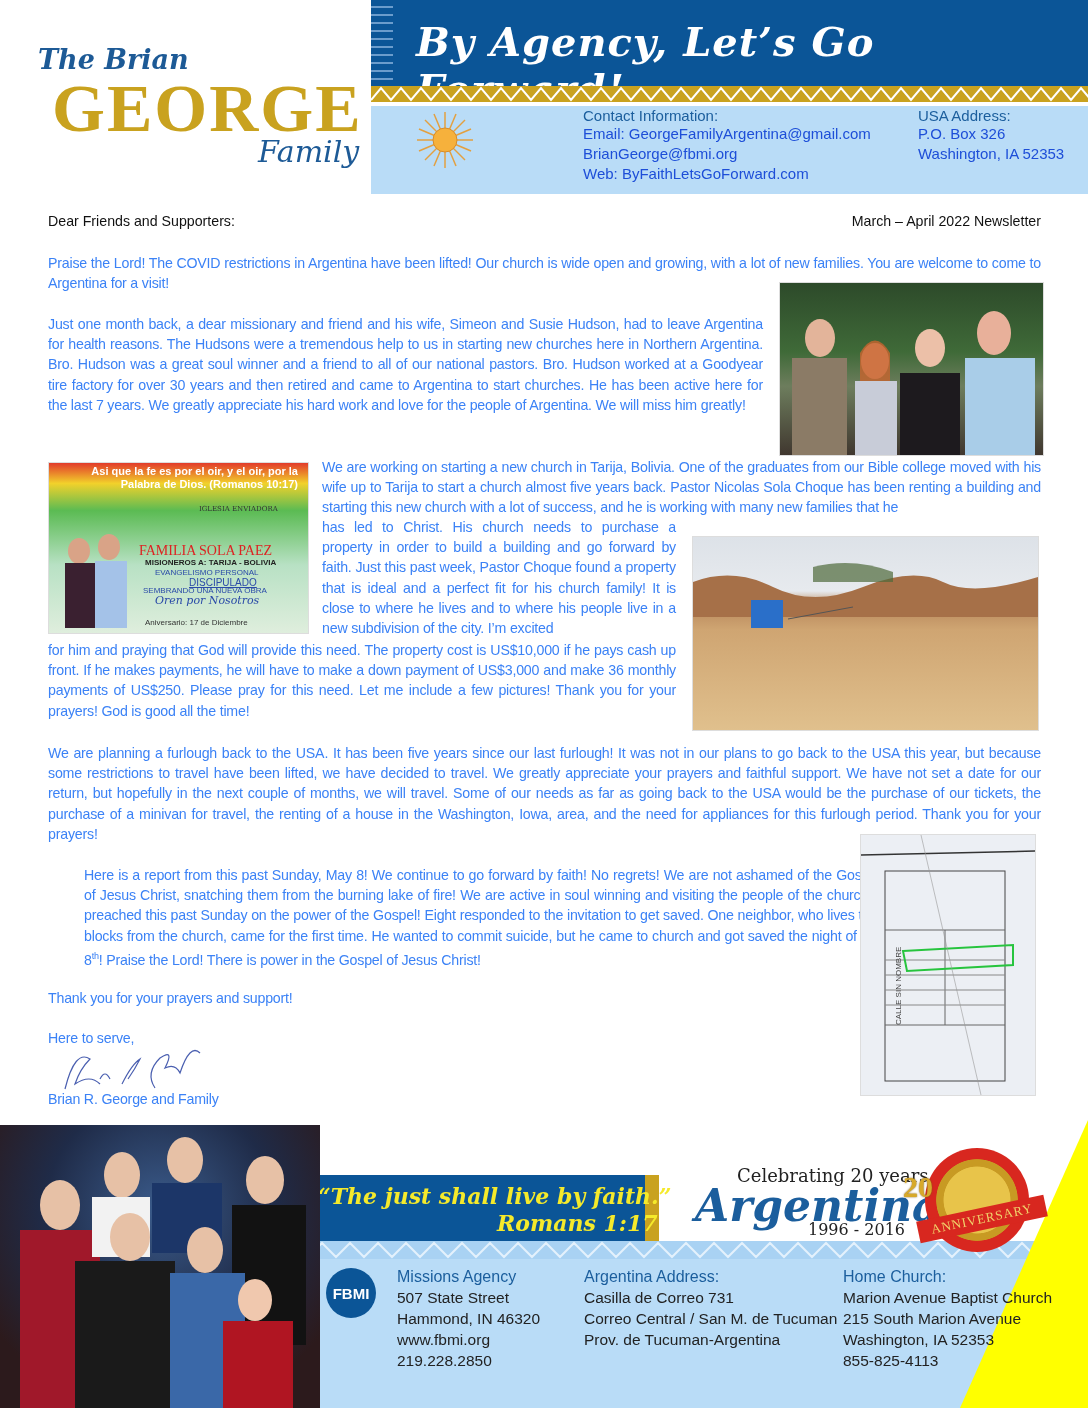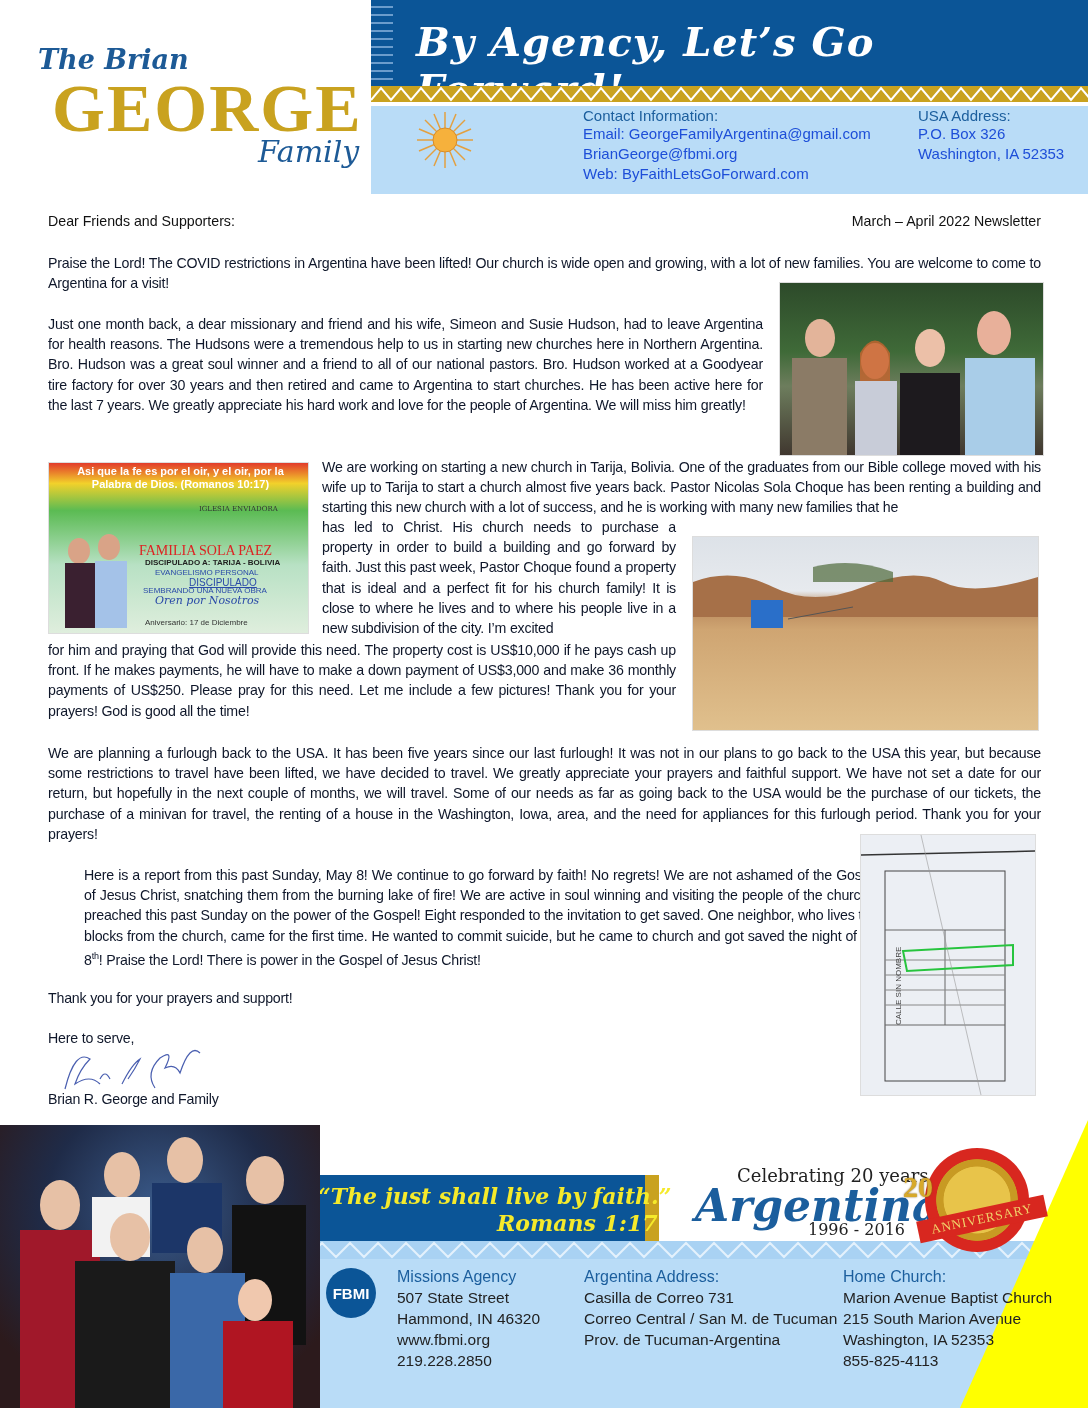--- a/index.html
+++ b/index.html
@@ -14,21 +14,21 @@
   .banner-left-strip{left:371px;top:0;width:22px;height:86px;background:repeating-linear-gradient(180deg,#0b5597 0 6px,#6b9ccc 6px 8px);}
   .banner-title{left:416px;top:18px;font-family:"DejaVu Serif",serif;font-style:italic;font-weight:bold;font-size:40px;color:#fff;letter-spacing:1px;}
   .banner-zigzag{left:371px;top:86px;width:717px;height:16px;background:#c9a21f;overflow:hidden;}
   .banner-light{left:371px;top:106px;width:717px;height:88px;background:#b9dcf7;}
   .sun{left:415px;top:110px;width:60px;height:60px;}
   .contact-head{font-family:"Liberation Sans",sans-serif;font-size:15px;color:#1b5e9d;}
   .contact-line{font-size:15px;color:#1d4ed8;line-height:20px;}
   .contact-col1{left:583px;top:107px;}
   .contact-col2{left:918px;top:107px;}
   
-  .body{font-size:14.2px;line-height:20.2px;color:#0f172a;text-align:justify;letter-spacing:-0.2px;}
+  .body{font-size:14.2px;line-height:20.2px;color:#3b82f6;text-align:justify;letter-spacing:-0.2px;}
   .salutation{left:48px;top:213px;font-size:14.2px;}
   .date{right:47px;top:213px;font-size:14.2px;}
   .p1{left:48px;top:253px;width:993px;}
   .p2{left:48px;top:314px;width:715px;}
   .p3a{left:322px;top:457px;width:719px;}
   .p3b{left:322px;top:517px;width:354px;}
   .p3c{left:48px;top:640px;width:628px;}
   .p4{left:48px;top:743px;width:993px;}
   .p5{left:48px;top:865px;width:796px;margin-left:36px;}
   .p6{left:48px;top:988px;}
@@ -118,24 +118,24 @@
       <path d="M80 70 q15 -25 30 0 v30 h-30z" fill="#c8642e" opacity=".8"></path>
       <rect x="75" y="98" width="42" height="74" fill="#c8ccd8"></rect>
     <ellipse cx="150" cy="65" rx="15" ry="19" fill="#ecc0a8"></ellipse>
       <rect x="120" y="90" width="60" height="82" fill="#1d1a1e"></rect>
     <ellipse cx="214" cy="50" rx="17" ry="22" fill="#e8b09a"></ellipse>
       <rect x="185" y="75" width="70" height="97" fill="#a9cde8"></rect>
   </svg>
 </div>
 
 <div class="abs photo photo-card">
-  <div style="position:absolute;left:14px;top:2px;width:235px;font-size:11px;color:#fff;font-weight:bold;text-align:center;line-height:13px;">Asi que la fe es por el oir, y el oir, por la Palabra de Dios. (Romanos 10:17)</div>
+  <div style="position:absolute;left:14px;top:2px;width:235px;font-size:11px;color:#fff;font-weight:bold;text-align:right;line-height:13px;">Asi que la fe es por el oir, y el oir, por la Palabra de Dios. (Romanos 10:17)</div>
   <div style="position:absolute;left:150px;top:42px;font-family:'DejaVu Serif',serif;font-size:7px;color:#333;">IGLESIA ENVIADORA</div>
   <div style="position:absolute;left:90px;top:80px;font-family:'Liberation Serif',serif;font-size:14px;color:#d22;">FAMILIA SOLA PAEZ</div>
-  <div style="position:absolute;left:96px;top:95px;font-size:8px;font-weight:bold;color:#222;">DISCIPULADO A: TARIJA - BOLIVIA</div>
+  <div style="position:absolute;left:96px;top:95px;font-size:8px;font-weight:bold;color:#222;">MISIONEROS A: TARIJA - BOLIVIA</div>
   <div style="position:absolute;left:106px;top:105px;font-size:8px;color:#2a4aa8;">EVANGELISMO PERSONAL</div>
   <div style="position:absolute;left:140px;top:114px;font-size:10px;color:#2a4aa8;text-decoration:underline;">DISCIPULADO</div>
   <div style="position:absolute;left:94px;top:123px;font-size:8px;color:#2a4aa8;">SEMBRANDO UNA NUEVA OBRA</div>
   <div style="position:absolute;left:106px;top:131px;font-family:'DejaVu Serif',serif;font-style:italic;font-size:11px;color:#2a4aa8;">Oren por Nosotros</div>
   <div style="position:absolute;left:96px;top:155px;font-size:8px;color:#333;">Aniversario: 17 de Diciembre</div>
   <svg style="position:absolute;left:8px;top:70px;" width="80" height="95">
     <ellipse cx="22" cy="18" rx="11" ry="13" fill="#d9a387"></ellipse>
       <rect x="8" y="30" width="30" height="65" fill="#3a2030"></rect>
     <ellipse cx="52" cy="14" rx="11" ry="13" fill="#d9a387"></ellipse>
       <rect x="38" y="28" width="32" height="67" fill="#a4c2e8"></rect>

